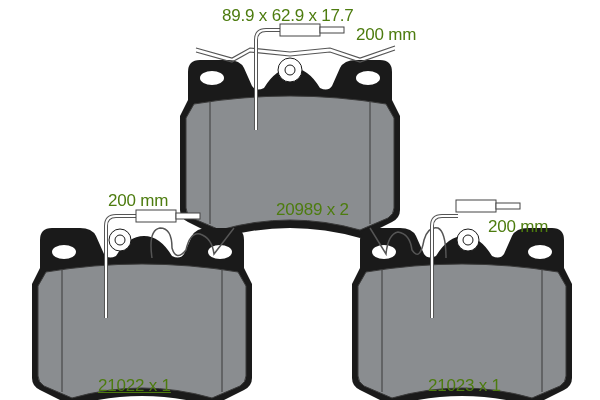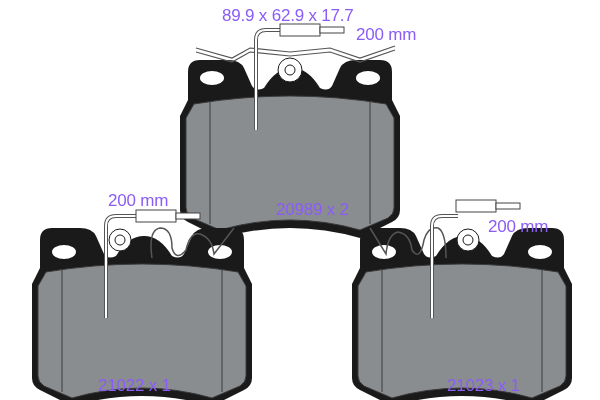--- a/index.html
+++ b/index.html
@@ -1,19 +1,19 @@
 <!DOCTYPE html>
 <html><head>
 <meta charset="utf-8">
 <style>
   html, body { margin: 0; padding: 0; background: #ffffff; }
   body { width: 600px; height: 400px; position: relative; overflow: hidden;
          font-family: "Liberation Sans", sans-serif; }
   .stage { position: absolute; left: 0; top: 0; width: 600px; height: 400px; }
-  .label { position: absolute; font-size: 17px; color: #8b5cf6; white-space: nowrap; letter-spacing: -0.2px; }
+  .label { position: absolute; font-size: 17px; color: #4d7c0f; white-space: nowrap; letter-spacing: -0.2px; }
   svg { position: absolute; left: 0; top: 0; }
 </style>
 </head>
 <body>
 
 <div class="stage">
 
   <svg width="600" height="400" viewBox="0 0 600 400">
     <defs>
 
@@ -68,17 +68,17 @@
     <path d="M432,318 L432,226 Q432,216 442,216 L458,216" fill="none" stroke="#fff" stroke-width="2"></path>
     <rect x="456" y="200" width="40" height="12" fill="#fff" stroke="#444" stroke-width="1"></rect>
     <rect x="496" y="203" width="24" height="6" fill="#fff" stroke="#444" stroke-width="1"></rect>
   </svg>
 
   <div class="label" style="left:222px;top:6px;">89.9 x 62.9 x 17.7</div>
   <div class="label" style="left:356px;top:25px;">200 mm</div>
   <div class="label" style="left:252px;top:200px;margin-left:24px;">20989 x 2</div>
 
   <div class="label" style="left:108px;top:191px;">200 mm</div>
-  <div class="label" style="left:98px;top:376px;">21022 x 1</div>
+  <div class="label" style="left:98px;top:376px;text-decoration:underline;">21022 x 1</div>
 
   <div class="label" style="left:488px;top:217px;">200 mm</div>
-  <div class="label" style="left:428px;top:376px;margin-left:19px;">21023 x 1</div>
+  <div class="label" style="left:428px;top:376px;">21023 x 1</div>
 </div>
 
 </body></html>

